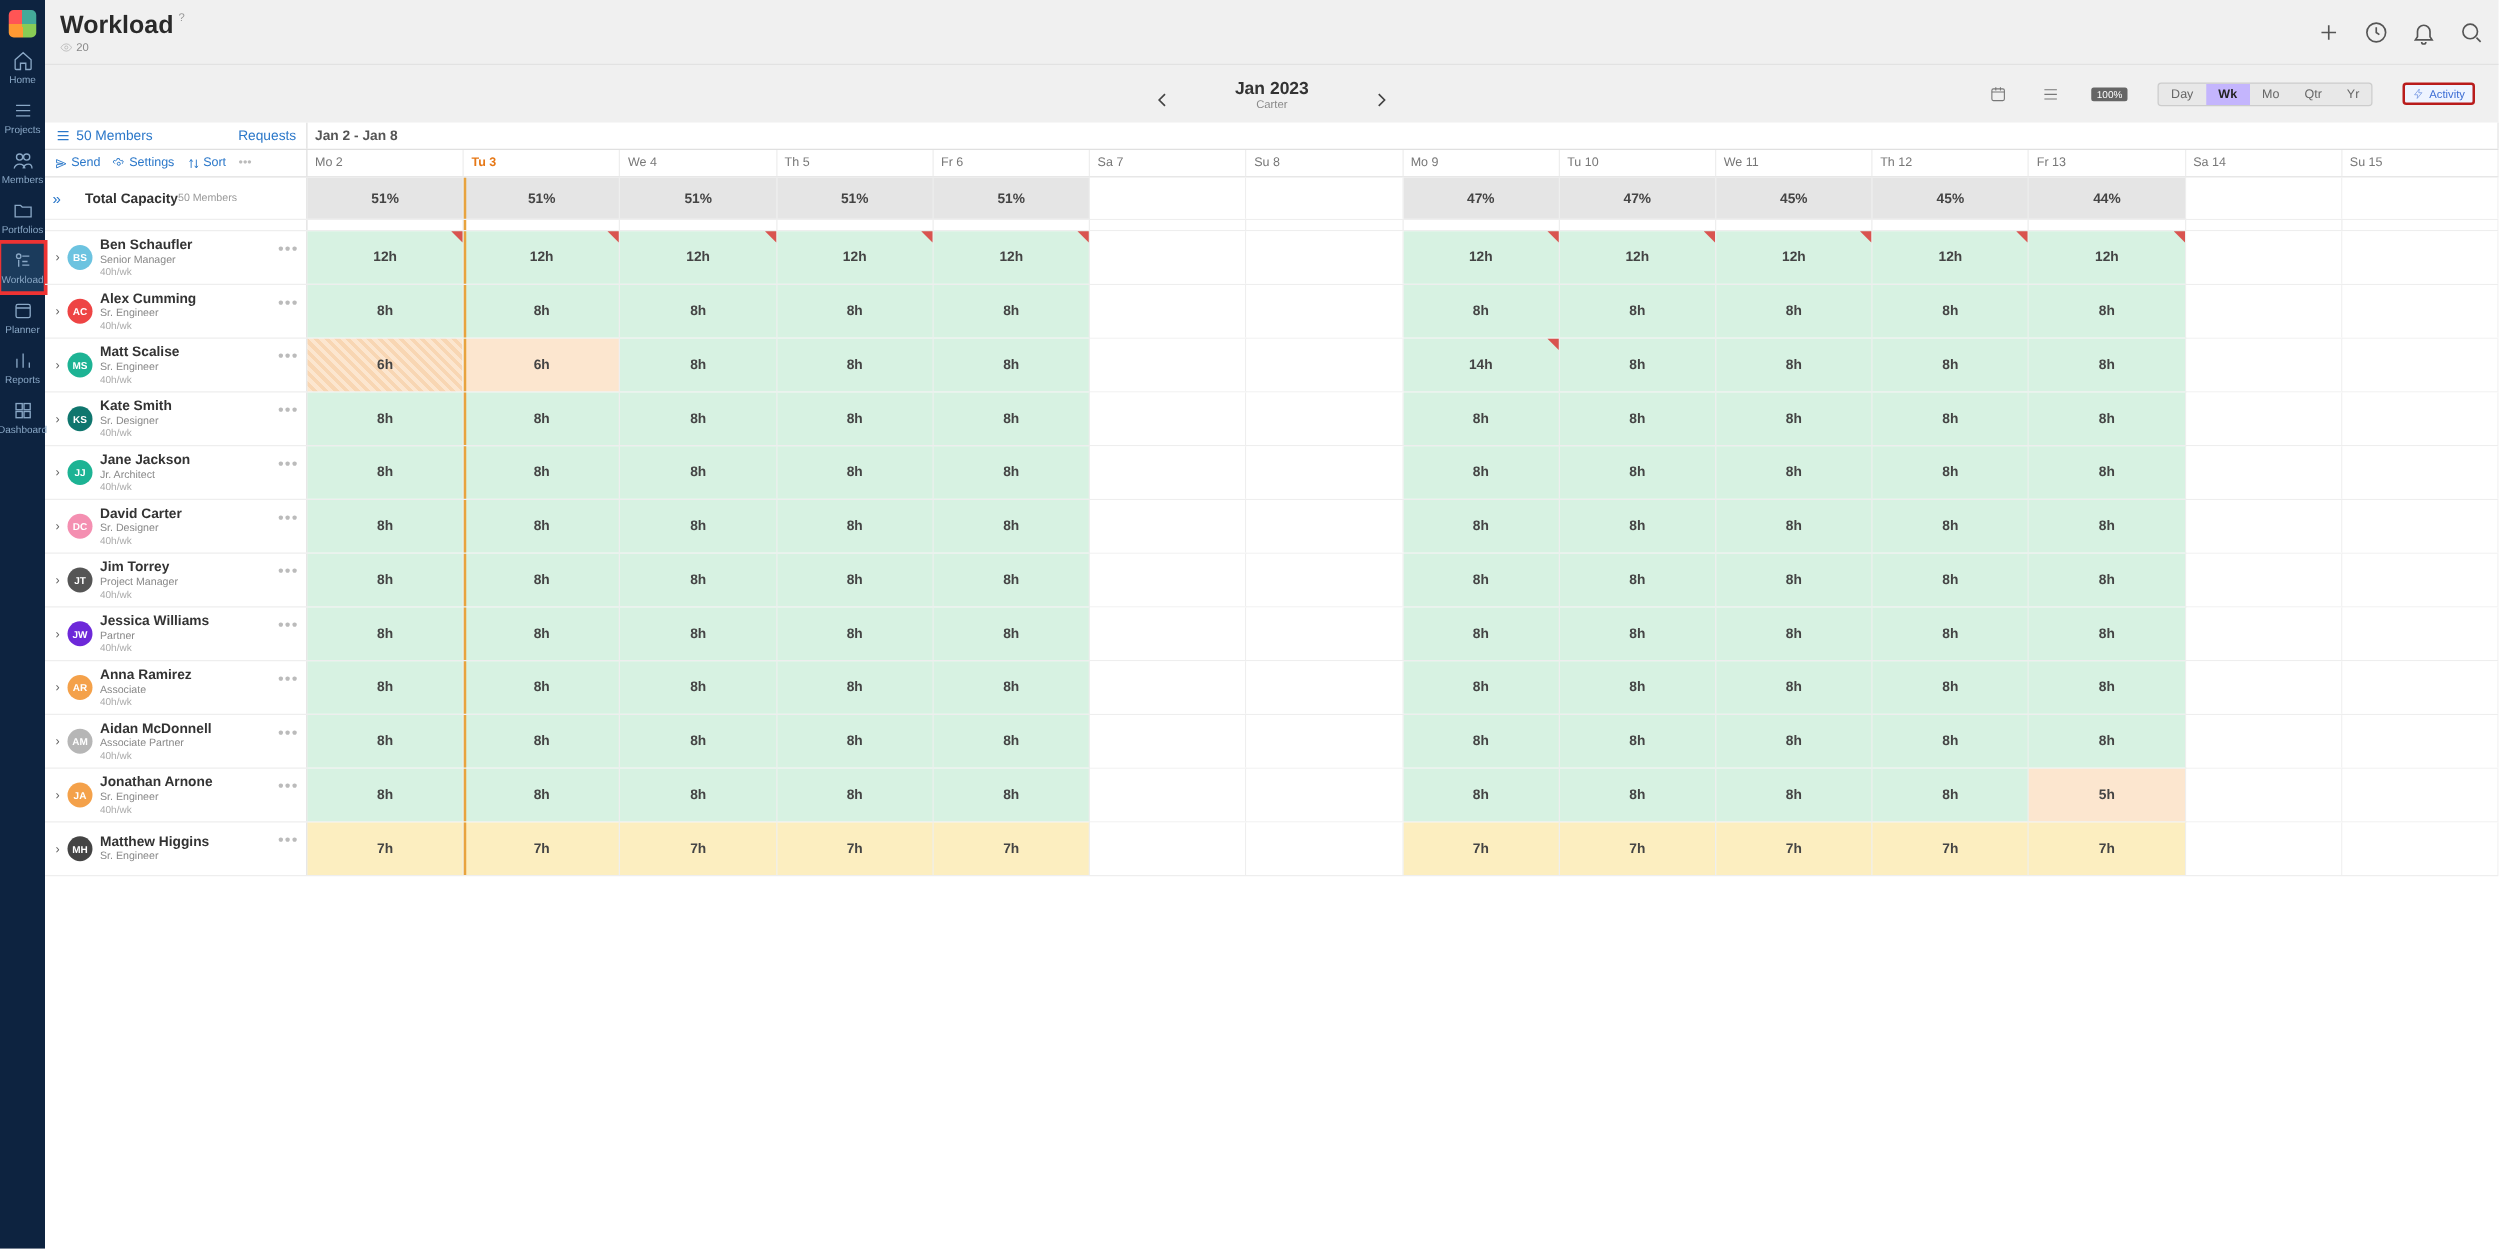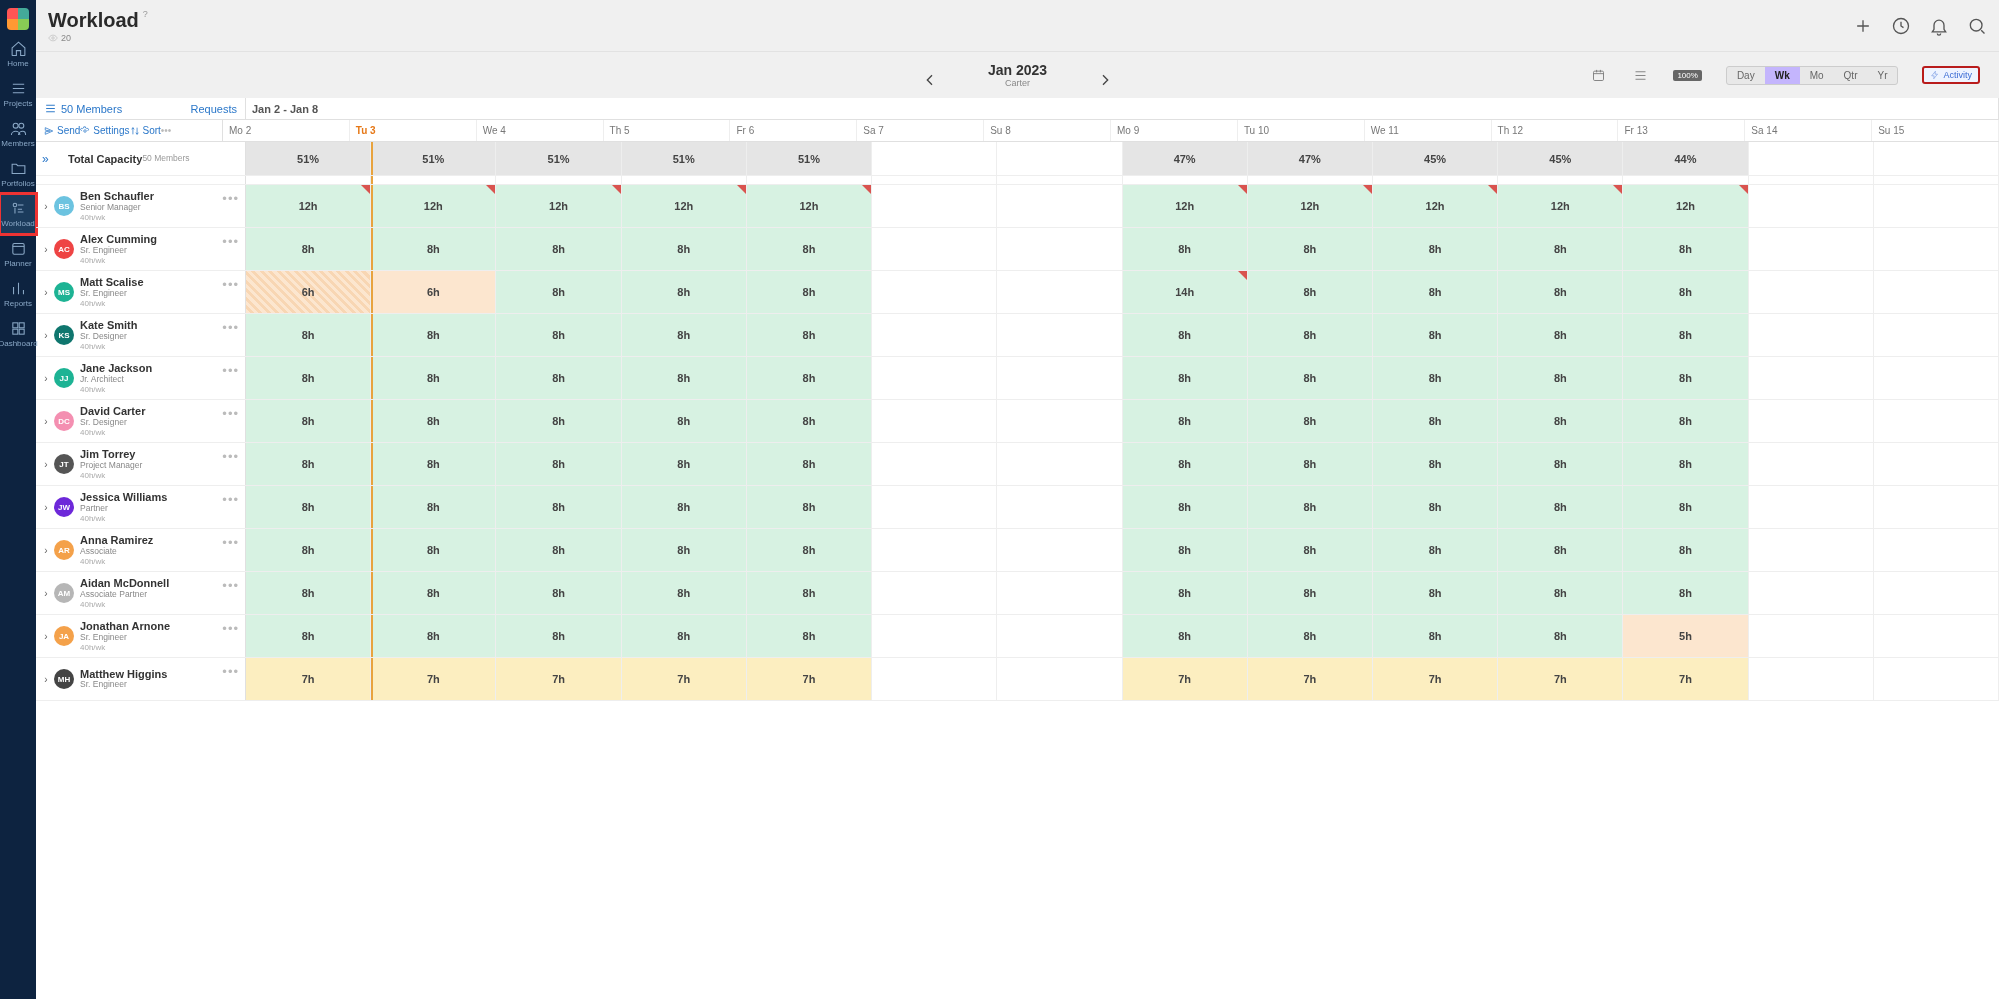--- a/index.html
+++ b/index.html
@@ -34,21 +34,21 @@
 .view-seg div{padding:3px 10px;font-size:10px;color:#666;cursor:pointer}
 .view-seg .act{background:#c4b5fd;color:#222;font-weight:700}
 .activity-btn{border:2px solid #b91c1c;background:#eef4ff;color:#3b6cd4;font-size:9px;padding:2px 6px;border-radius:3px;display:flex;align-items:center;gap:3px;cursor:pointer}
 .hdr-row{height:22px;display:flex;border-bottom:1px solid #e0e0e0;font-size:11px}
 .hdr-left{width:210px;flex-shrink:0;border-right:1px solid #e0e0e0;display:flex;align-items:center;padding:0 8px;gap:10px;color:#2a77c9}
 .hdr-left svg{width:13px;height:13px;stroke:#2a77c9;fill:none;stroke-width:1.8}
 .mem-link{cursor:pointer;display:flex;align-items:center;gap:4px}
 .req-link{margin-left:auto;cursor:pointer}
 .week-hdr{flex:1;display:flex;align-items:center;padding-left:6px;font-size:11px;color:#555;font-weight:600;border-right:1px solid #e0e0e0}
 .toolbar2{height:22px;display:flex;border-bottom:1px solid #e0e0e0}
-.tool-left{width:187px;flex-shrink:0;border-right:1px solid #e0e0e0;display:flex;align-items:center;padding:0 8px;font-size:10px;color:#2a77c9}
+.tool-left{width:210px;flex-shrink:0;border-right:1px solid #e0e0e0;display:flex;align-items:center;gap:10px;padding:0 8px;font-size:10px;color:#2a77c9}
 .tool-left span{cursor:pointer;display:flex;align-items:center;gap:3px}
 .tool-left svg{width:10px;height:10px;stroke:currentColor;fill:none;stroke-width:1.8}
 .days-hdr{flex:1;display:flex}
 .day-col{flex:1;border-right:1px solid #eee;padding-left:6px;font-size:10px;color:#777;display:flex;align-items:center}
 .day-col.today{color:#e67817;font-weight:700}
 .body{flex:1;overflow-y:auto}
 .row{display:flex;border-bottom:1px solid #eee;min-height:43px;position:relative}
 .row-cap{min-height:34px}
 .row-left{width:210px;flex-shrink:0;border-right:1px solid #e0e0e0;display:flex;align-items:center;padding:4px 6px;position:relative}
 .expand-caret{width:8px;text-align:center;color:#666;cursor:pointer;font-size:10px;margin-right:4px}

